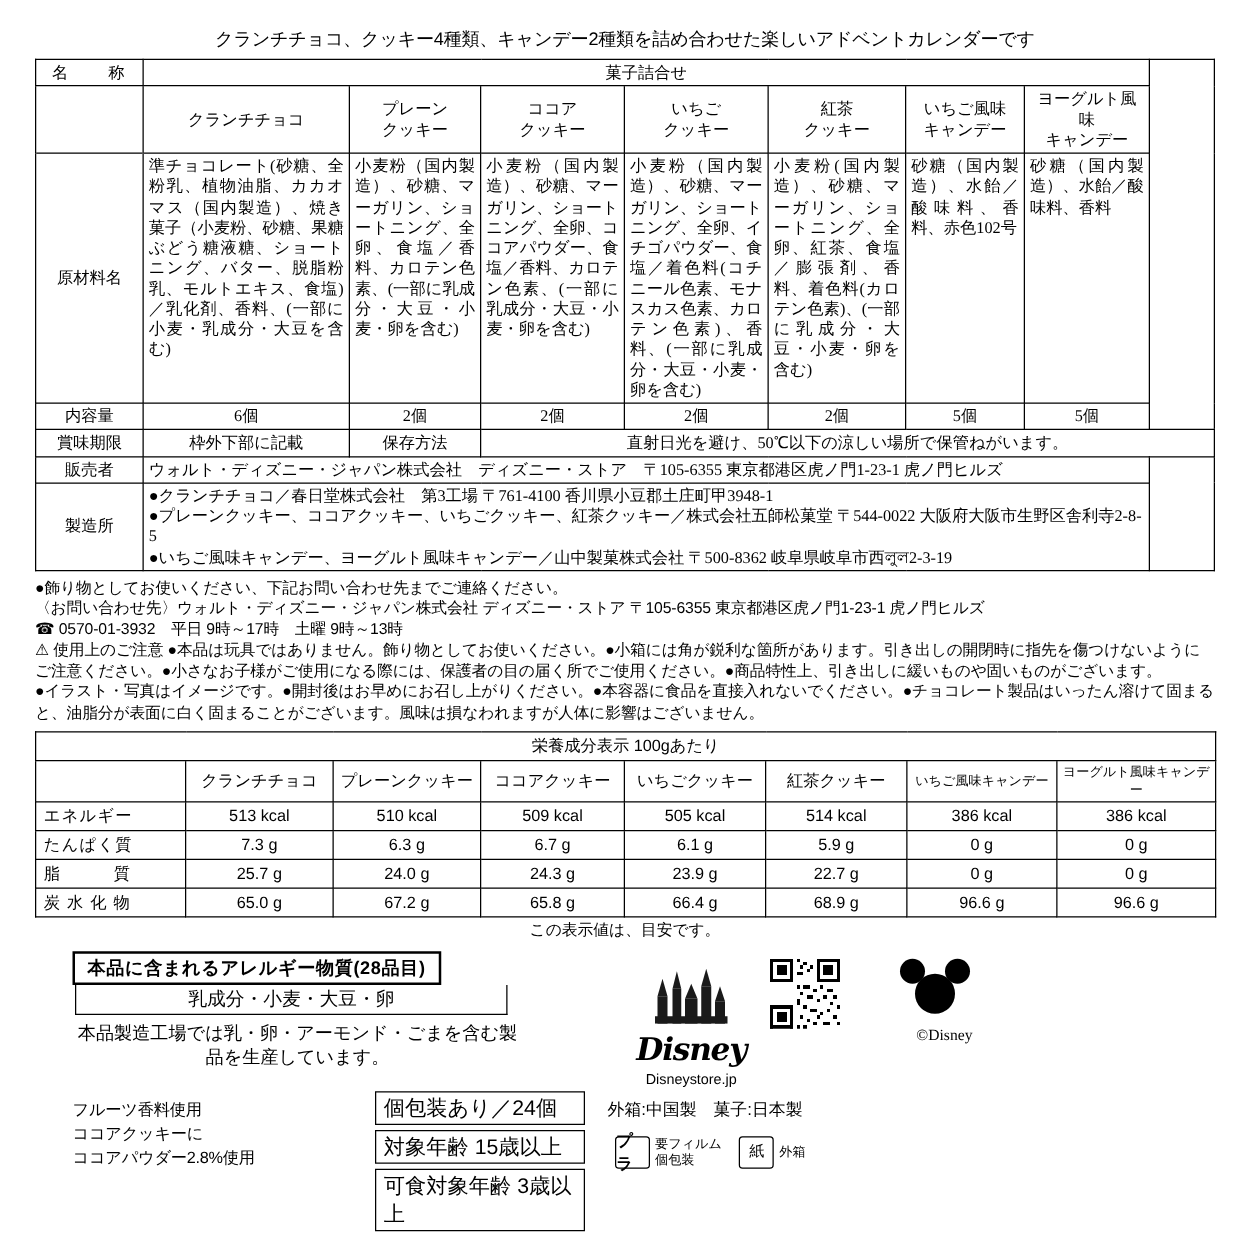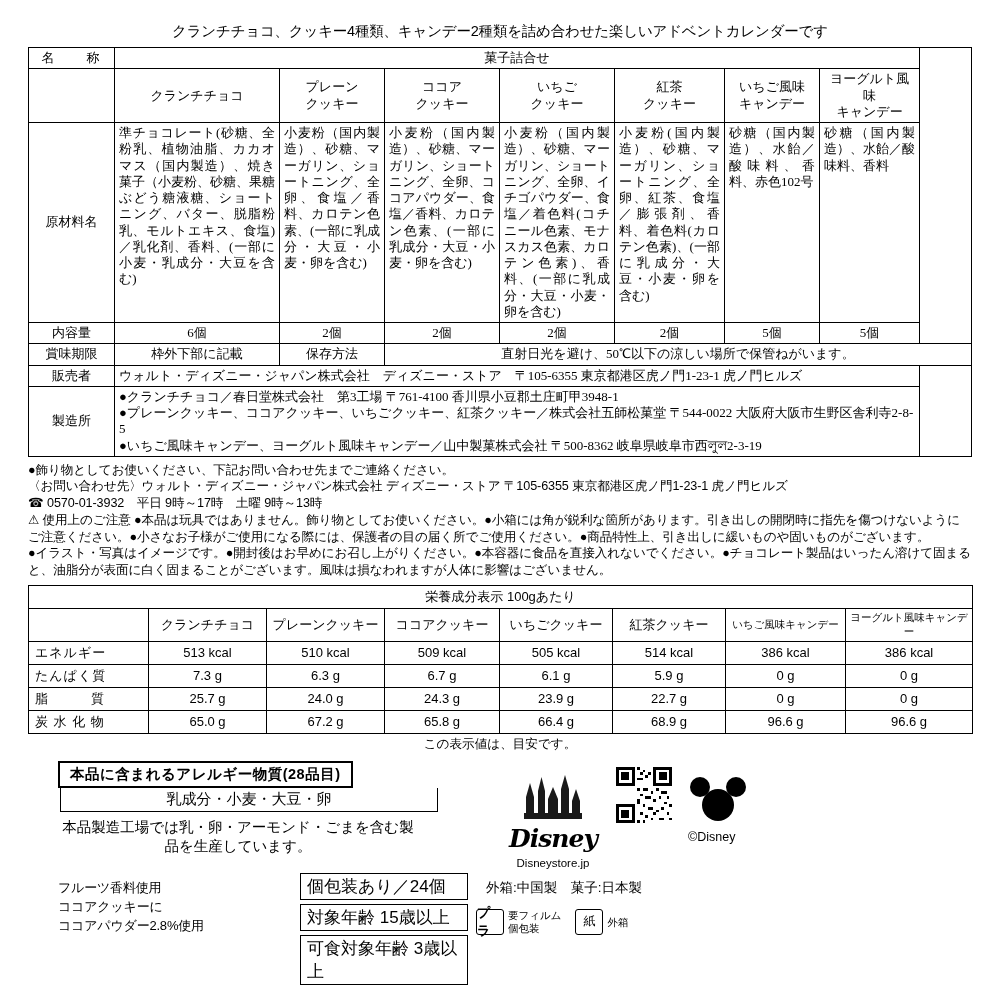--- a/index.html
+++ b/index.html
@@ -34,37 +34,37 @@
   .nutri-tbl td{border:1px solid #000;padding:2px 4px;font-size:13px;text-align:center;vertical-align:middle;}
   .nutri-tbl td.rowlbl{text-align:left;letter-spacing:1px;padding-left:6px;}
   .nutri-title{border:1px solid #000;text-align:center;font-size:13.5px;padding:3px 0;}
   .nutri-hdr{font-size:12px;}
   .nutri-hdr.tiny{font-size:10.5px;}
   .under-note{text-align:center;font-size:12.6px;margin-top:2px;}
 
   .bottom{margin-top:8px;position:relative;height:180px;}
   .allergy-box{border:2px solid #000;display:inline-block;padding:2px 10px;font-weight:bold;font-size:14.5px;letter-spacing:0.5px;}
   .allergy-wrap{position:absolute;left:30px;top:0;width:400px;}
-  .allergy-list{border-bottom:1px solid #000;border-left:1px solid #000;border-right:1px solid #000;text-align:center;font-size:15px;padding:2px 0;width:378px;box-sizing:border-box;margin-left:2px;}
+  .allergy-list{border-bottom:1px solid #000;border-left:1px solid #000;border-right:1px solid #000;text-align:center;font-size:15px;padding:2px 0;width:346px;box-sizing:border-box;margin-left:2px;}
   .factory{font-size:14.5px;margin-top:6px;line-height:1.35;text-align:center;width:360px;}
 
   .disney-logo{position:absolute;left:470px;top:12px;width:110px;text-align:center;}
   .castle{font-size:30px;line-height:1;}
   .disney-word{font-family:"DejaVu Serif",serif;font-style:italic;font-weight:bold;font-size:25px;letter-spacing:-1px;}
   .disneystore{font-size:11.5px;margin-top:4px;}
   .qr{position:absolute;left:588px;top:6px;width:56px;height:56px;}
-  .mickey{position:absolute;left:660px;top:14px;width:90px;text-align:left;}
+  .mickey{position:absolute;left:660px;top:4px;width:90px;text-align:right;font-family:Liberation Serif, serif;}
   .copy{font-size:12.5px;margin-top:2px;}
 
   .boxline{border:1px solid #000;text-align:left;font-size:17px;padding:1px 6px;}
   .lowleft{position:absolute;left:30px;top:118px;font-size:13px;line-height:1.45;letter-spacing:-0.2px;}
   .lowmid{position:absolute;left:272px;top:112px;width:168px;}
   .lowmid .boxline{margin-bottom:4px;}
   .lowright{position:absolute;left:458px;top:118px;font-size:13.5px;}
-  .marks{position:absolute;left:448px;top:148px;display:flex;align-items:flex-start;gap:14px;}
+  .marks{position:absolute;left:464px;top:148px;display:flex;align-items:flex-start;gap:14px;}
   .mark-item{display:flex;align-items:center;gap:4px;}
   .tri{width:26px;height:24px;border:1.6px solid #000;border-radius:3px;display:flex;align-items:center;justify-content:center;font-size:13px;font-weight:bold;}
   .mark-txt{font-size:10.5px;line-height:1.2;}
   .paper-box{width:26px;height:24px;border:1.6px solid #000;border-radius:3px;display:flex;align-items:center;justify-content:center;font-size:12px;}
 </style>
 </head>
 <body>
 
 <div class="page">
 

